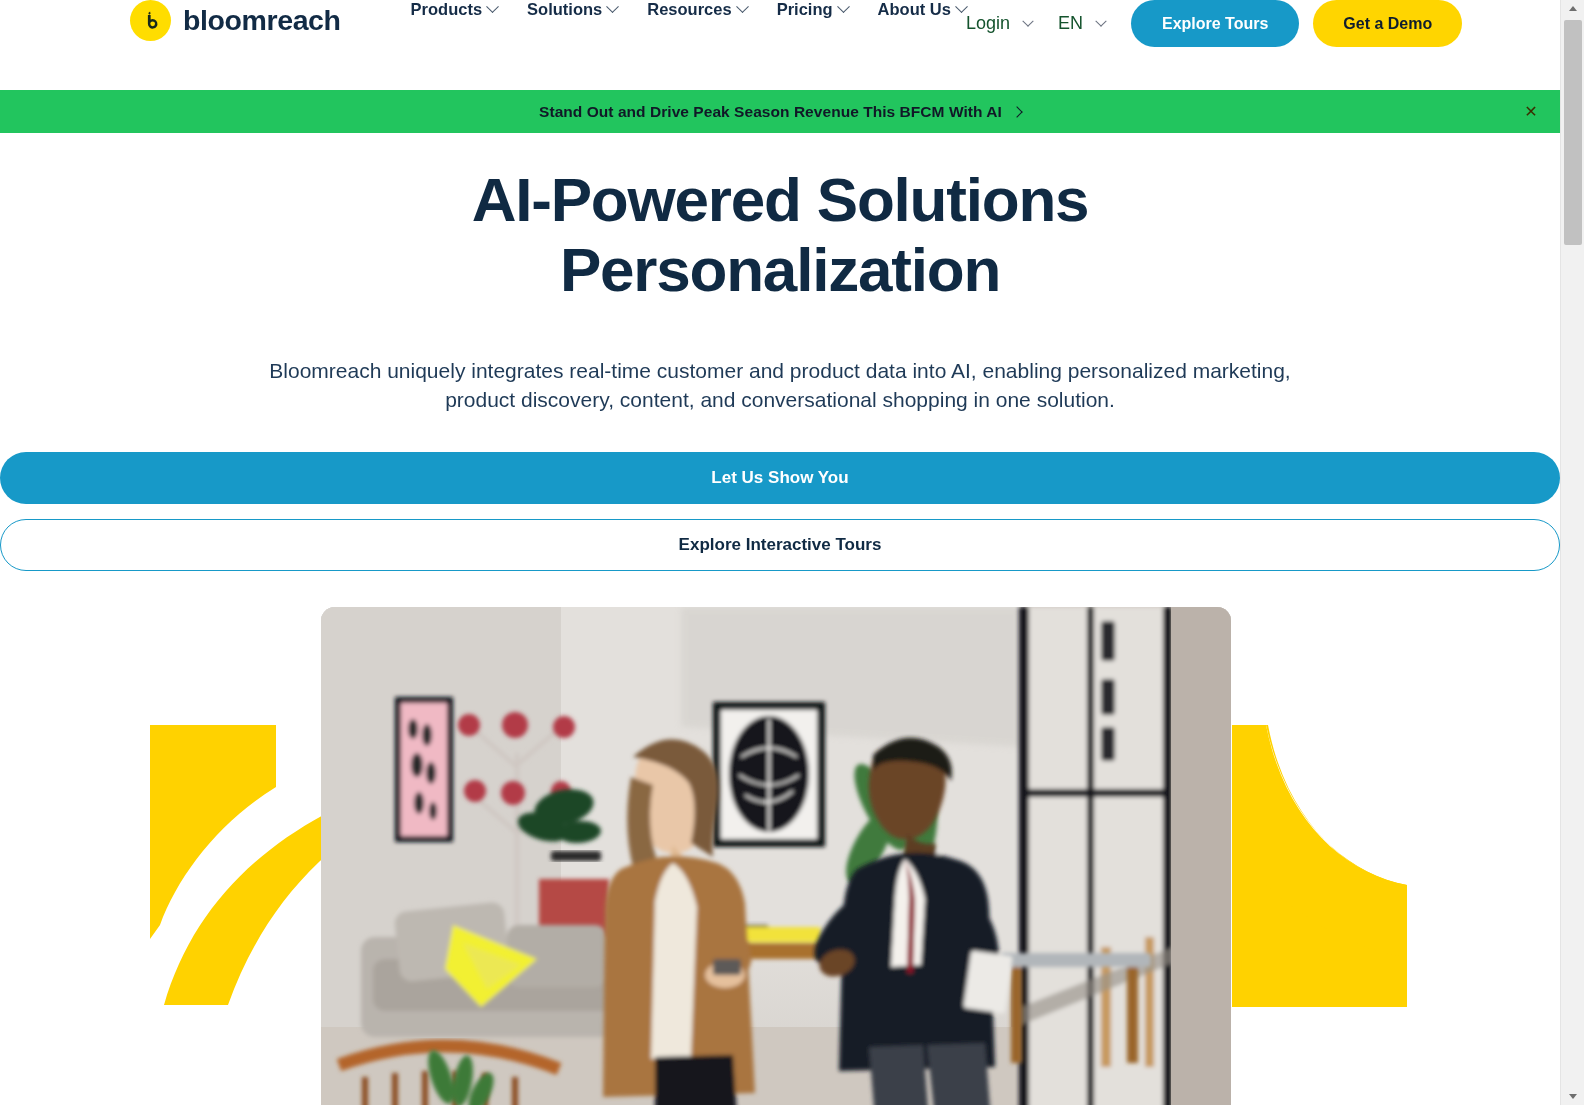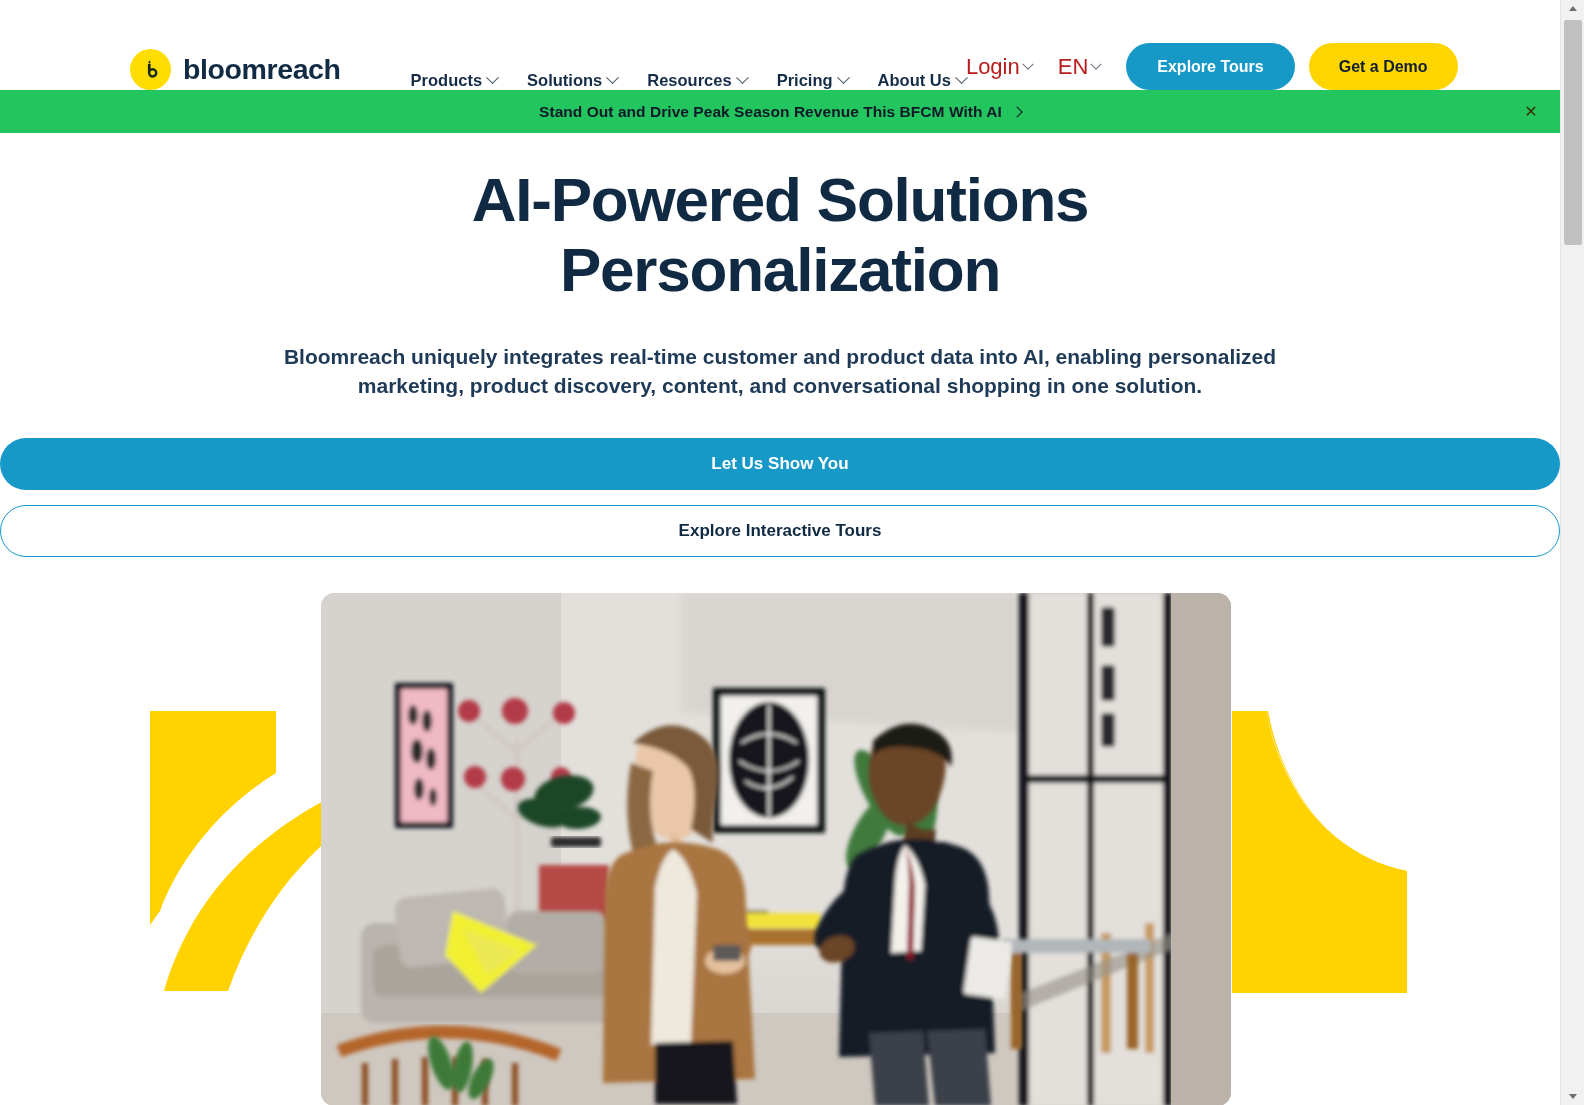--- a/index.html
+++ b/index.html
@@ -26,21 +26,21 @@
     overflow: hidden;
   }
 
   
   .header {
     position: relative;
     height: 90px;
     width: 1560px;
     background: #ffffff;
     display: flex;
-    align-items: flex-end;
+    align-items: flex-start;
     z-index: 40;
   }
   .logo-wrap {
     display: flex;
     align-items: center;
     gap: 12px;
     margin-left: 130px;
     cursor: pointer;
   }
   .logo-mark {
@@ -86,24 +86,24 @@
   .header-right {
     margin-left: auto;
     margin-right: 140px;
     display: flex;
     align-items: center;
     gap: 0;
   }
   .util-item {
     display: flex;
     align-items: center;
-    gap: 4px;
-    font-size: 22px;
+    gap: 14px;
+    font-size: 18px;
     font-weight: 400;
-    color: #b91c1c;
+    color: #14532d;
     cursor: pointer;
     margin-right: 26px;
     white-space: nowrap;
   }
   .util-item .chev {
     border-right-color: #6b7280;
     border-bottom-color: #6b7280;
     width: 8px; height: 8px;
   }
   .btn {
@@ -183,26 +183,26 @@
   .hero-title {
     font-size: 62px;
     line-height: 1.13;
     font-weight: 700;
     color: #102A43;
     letter-spacing: -1.2px;
     max-width: 900px;
     margin: 0 auto;
   }
   .hero-sub {
-    margin: 38px auto 0;
+    margin: 52px auto 0;
     max-width: 1040px;
     font-size: 21px;
     line-height: 1.36;
     color: #1F3A57;
-    font-weight: 700;
+    font-weight: 400;
   }
   .hero-ctas {
     margin-top: 38px;
     display: flex;
     justify-content: center;
     gap: 15px;
     flex-direction: column;
   }
   .btn-primary {
     background: #1799C8;

